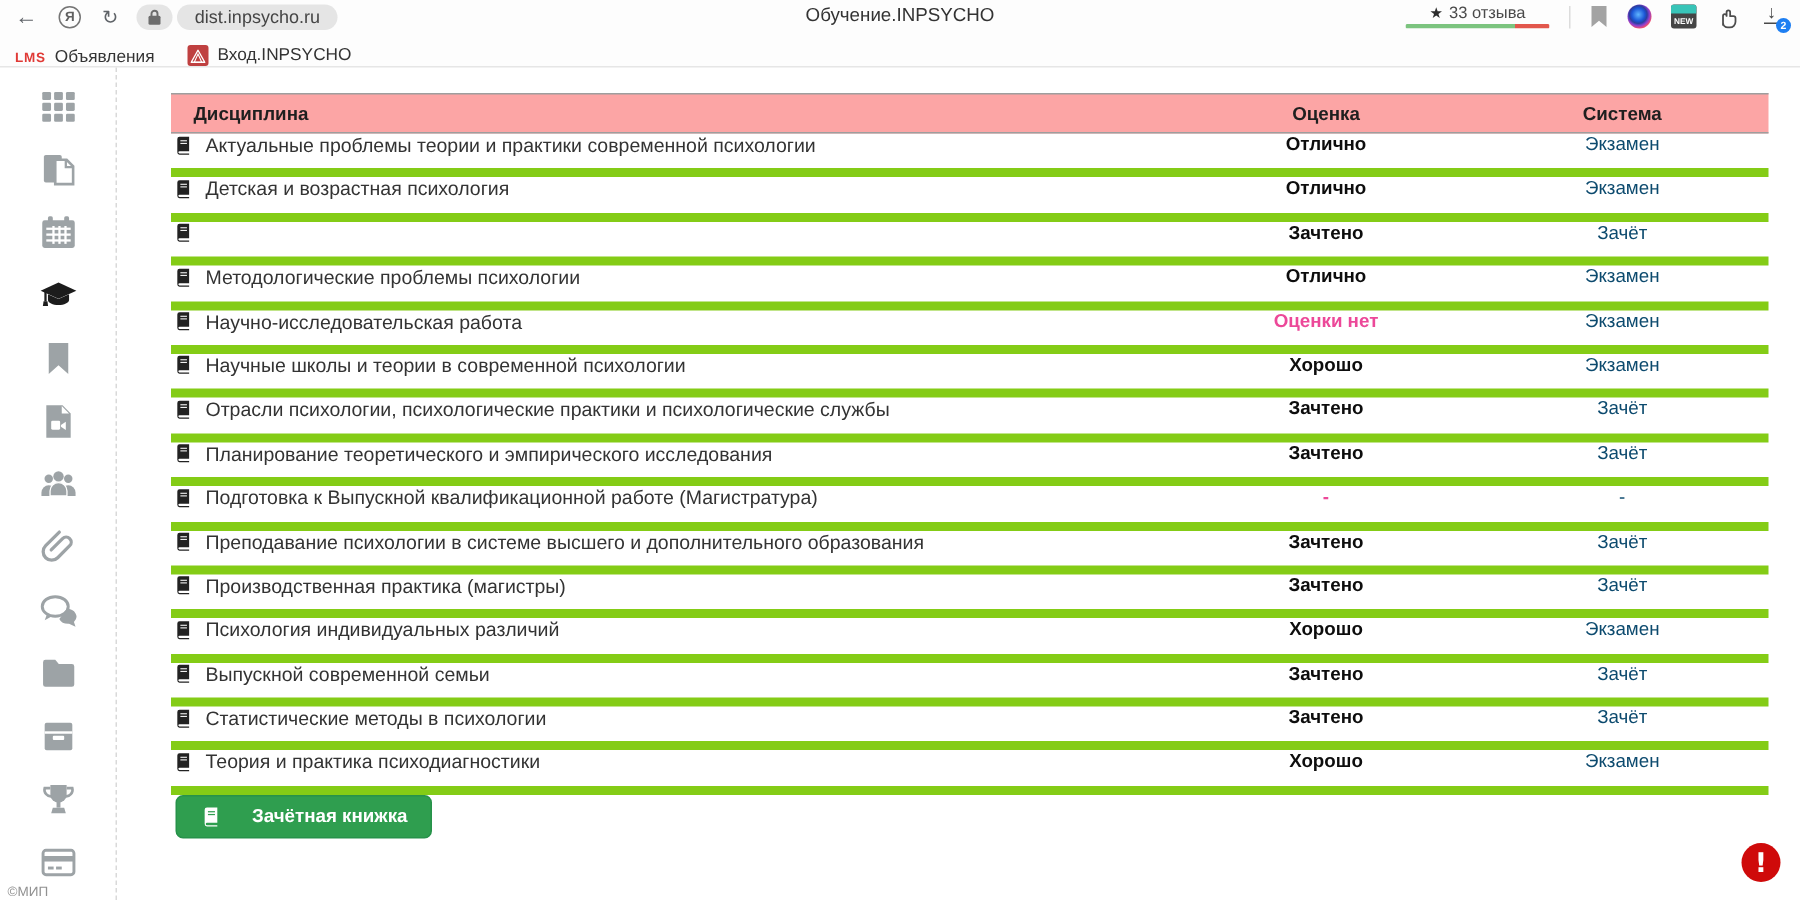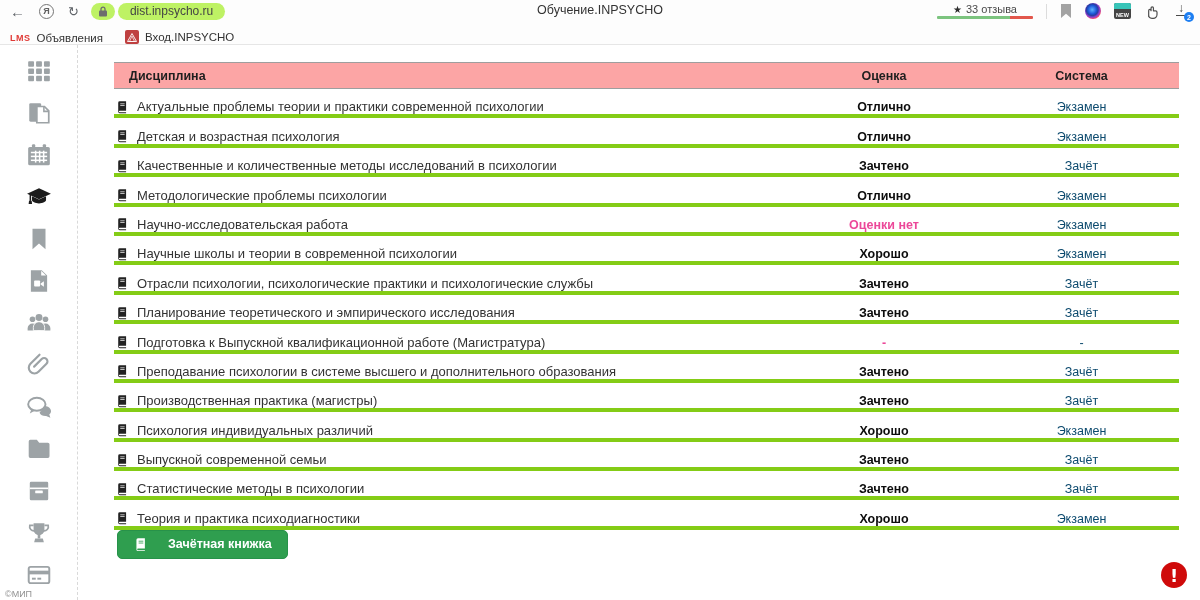--- a/index.html
+++ b/index.html
@@ -8,21 +8,21 @@
 
   
   .chrome { height:22px; background:#fdfdfd; display:flex; align-items:center;
     padding:0 10px; position:relative; }
   .chrome .nav { display:flex; align-items:center; gap:14px; color:#5f6368; }
   .arrow-back { font-size:15px; line-height:1; cursor:default; }
   .ya-circle { width:15px; height:15px; border:1.4px solid #757575; border-radius:50%;
     display:flex; align-items:center; justify-content:center;
     font-size:9px; font-weight:bold; color:#616161; }
   .refresh { font-size:13px; }
-  .pill { background:#bef264; border-radius:9px; height:17px; display:flex;
+  .pill { background:#e5e5e5; border-radius:9px; height:17px; display:flex;
     align-items:center; }
   .lock-pill { width:24px; justify-content:center; margin-left:12px; }
   .url-pill { padding:0 12px; margin-left:3px; font-size:12px; color:#454545; }
   .tab-title { position:absolute; left:0; right:0; text-align:center; top:3px;
     font-size:12.5px; color:#333; pointer-events:none; }
   .chrome .right { margin-left:auto; display:flex; align-items:center; gap:13px;
     position:relative; z-index:2; background:#fdfdfd; padding-left:6px; }
   .rating { display:flex; flex-direction:column; align-items:center; gap:1px; }
   .rating-line { display:flex; align-items:center; gap:4px; font-size:11px; color:#4a4a4a; }
   .rating-line .star { font-size:10px; color:#2d2d2d; }
@@ -69,22 +69,22 @@
 
   
   .gtable { width:1065px; }
   .thead { display:flex; align-items:center; height:27px; background:#fca5a5;
     border-top:1px solid #9e9e9e; border-bottom:1px solid #9e9e9e;
     font-size:12.5px; font-weight:bold; color:#1f1f1f; }
   .c-disc { flex:1; display:flex; align-items:center; gap:8px; }
   .thead .c-disc { padding-left:15px; }
   .c-grade { width:200px; text-align:center; }
   .c-sys { width:195px; text-align:center; }
-  .row { display:flex; align-items:flex-end; height:29.4px;
-    border-bottom:4px solid #84cc16; font-size:13px; color:#333; cursor:pointer; }
+  .row { display:flex; align-items:flex-start; height:29.4px;
+    border-bottom:6px solid #84cc16; font-size:13px; color:#333; cursor:pointer; }
   .row .c-disc { padding-left:1px; }
   .row .c-grade { font-weight:bold; font-size:12.5px; color:#0d0d0d; }
   .row .c-sys { font-size:12.5px; color:#0c4a6e; }
   .row .c-grade.muted { color:#ec4899; font-weight:bold; }
   .book-ic { flex:0 0 auto; display:flex; }
 
   
   .gradebook-btn { margin-left:3px; display:inline-flex;
     align-items:center; gap:20px; height:29px; padding:0 15px;
     background:#2f9e4f; border:1px solid #27924a; border-radius:5px;
@@ -306,21 +306,20 @@
     <div class="c-sys">Экзамен</div>
   </div>
 
   <div class="row">
     <div class="c-disc">
       <svg class="book-ic" width="14" height="14" viewBox="0 0 24 24">
         <path d="M5.5 4.5 a2.5 2.5 0 0 1 2.5 -2.5 h11 v16.5 h-11 a1.3 1.3 0 0 0 0 2.6 h11 v1.4 h-11 a2.7 2.7 0 0 1 -2.5 -2.7 z" fill="#222"></path>
         <rect x="9" y="6" width="7.5" height="1.2" fill="#fff"></rect>
         <rect x="9" y="9" width="7.5" height="1.2" fill="#fff"></rect>
       </svg>
-      <span class="txt">Качественные и количественные методы исследований в психологии</span>
     </div>
     <div class="c-grade">Зачтено</div>
     <div class="c-sys">Зачёт</div>
   </div>
 
   <div class="row">
     <div class="c-disc">
       <svg class="book-ic" width="14" height="14" viewBox="0 0 24 24">
         <path d="M5.5 4.5 a2.5 2.5 0 0 1 2.5 -2.5 h11 v16.5 h-11 a1.3 1.3 0 0 0 0 2.6 h11 v1.4 h-11 a2.7 2.7 0 0 1 -2.5 -2.7 z" fill="#222"></path>
         <rect x="9" y="6" width="7.5" height="1.2" fill="#fff"></rect>

